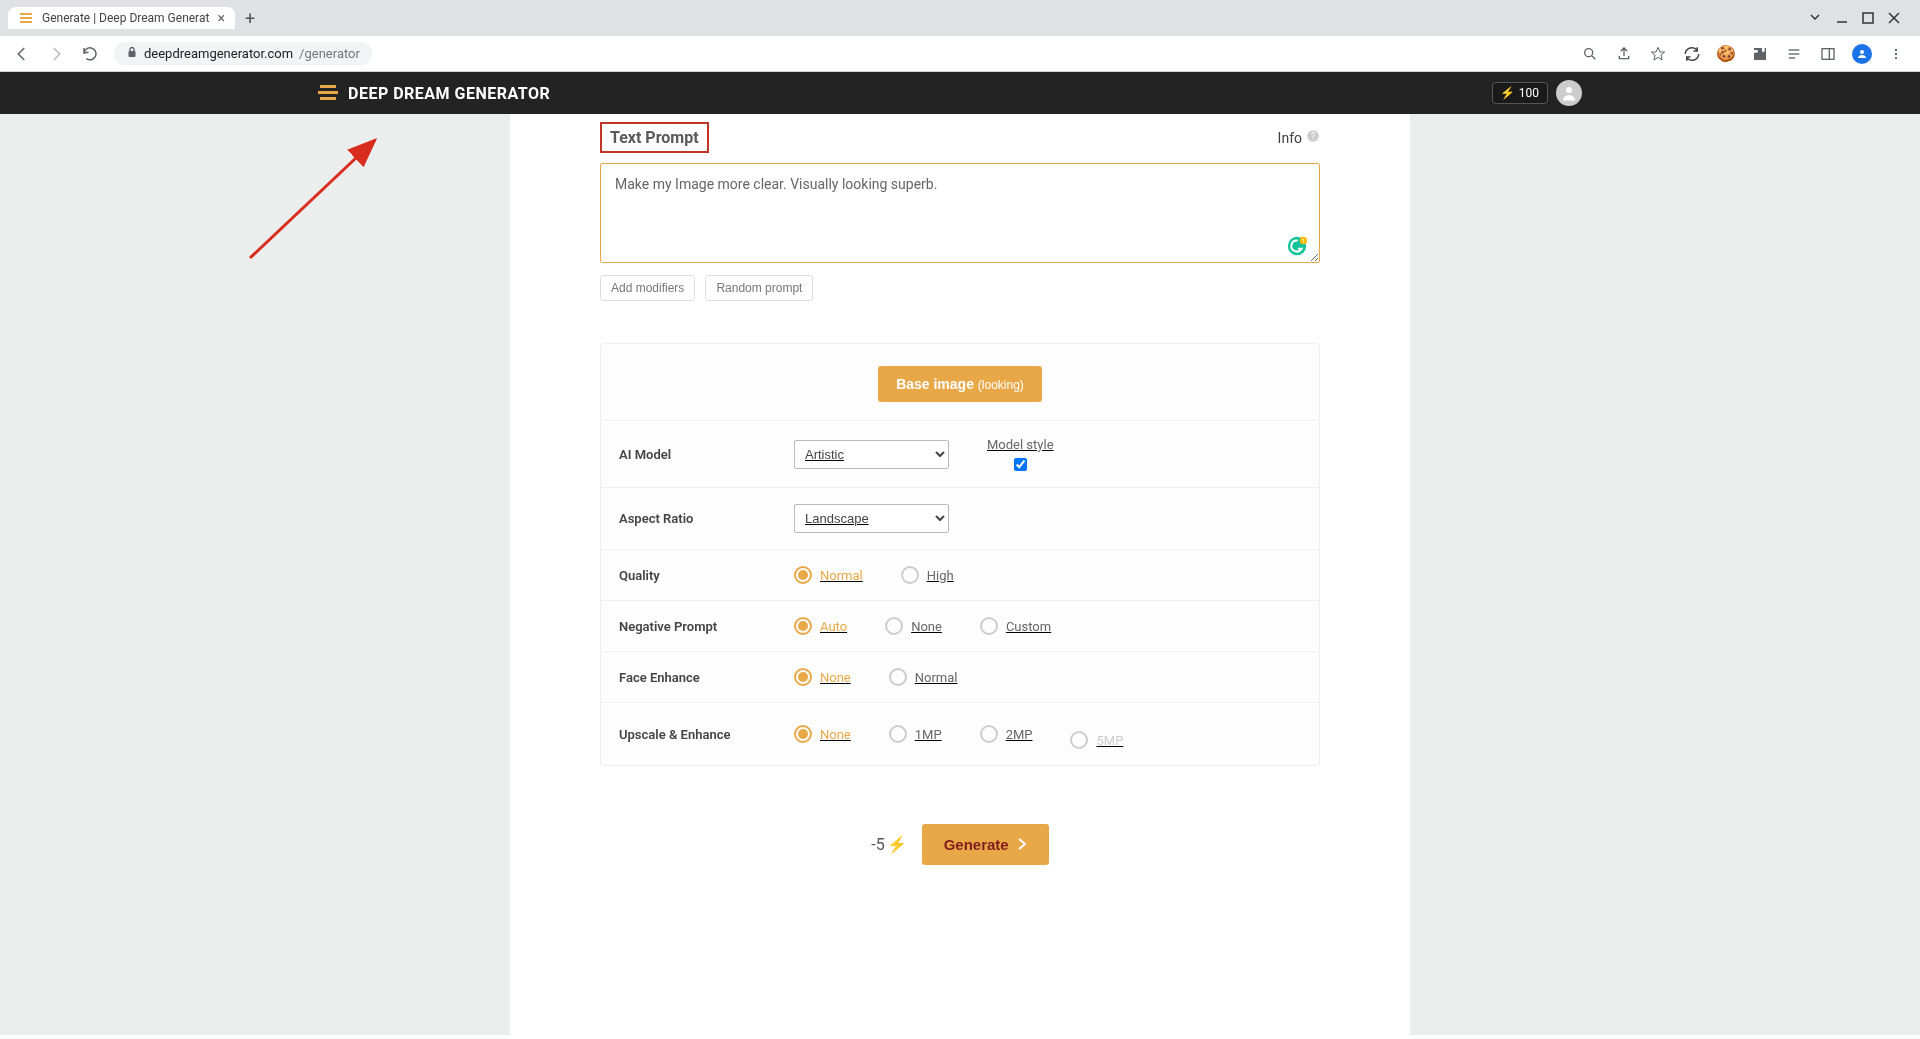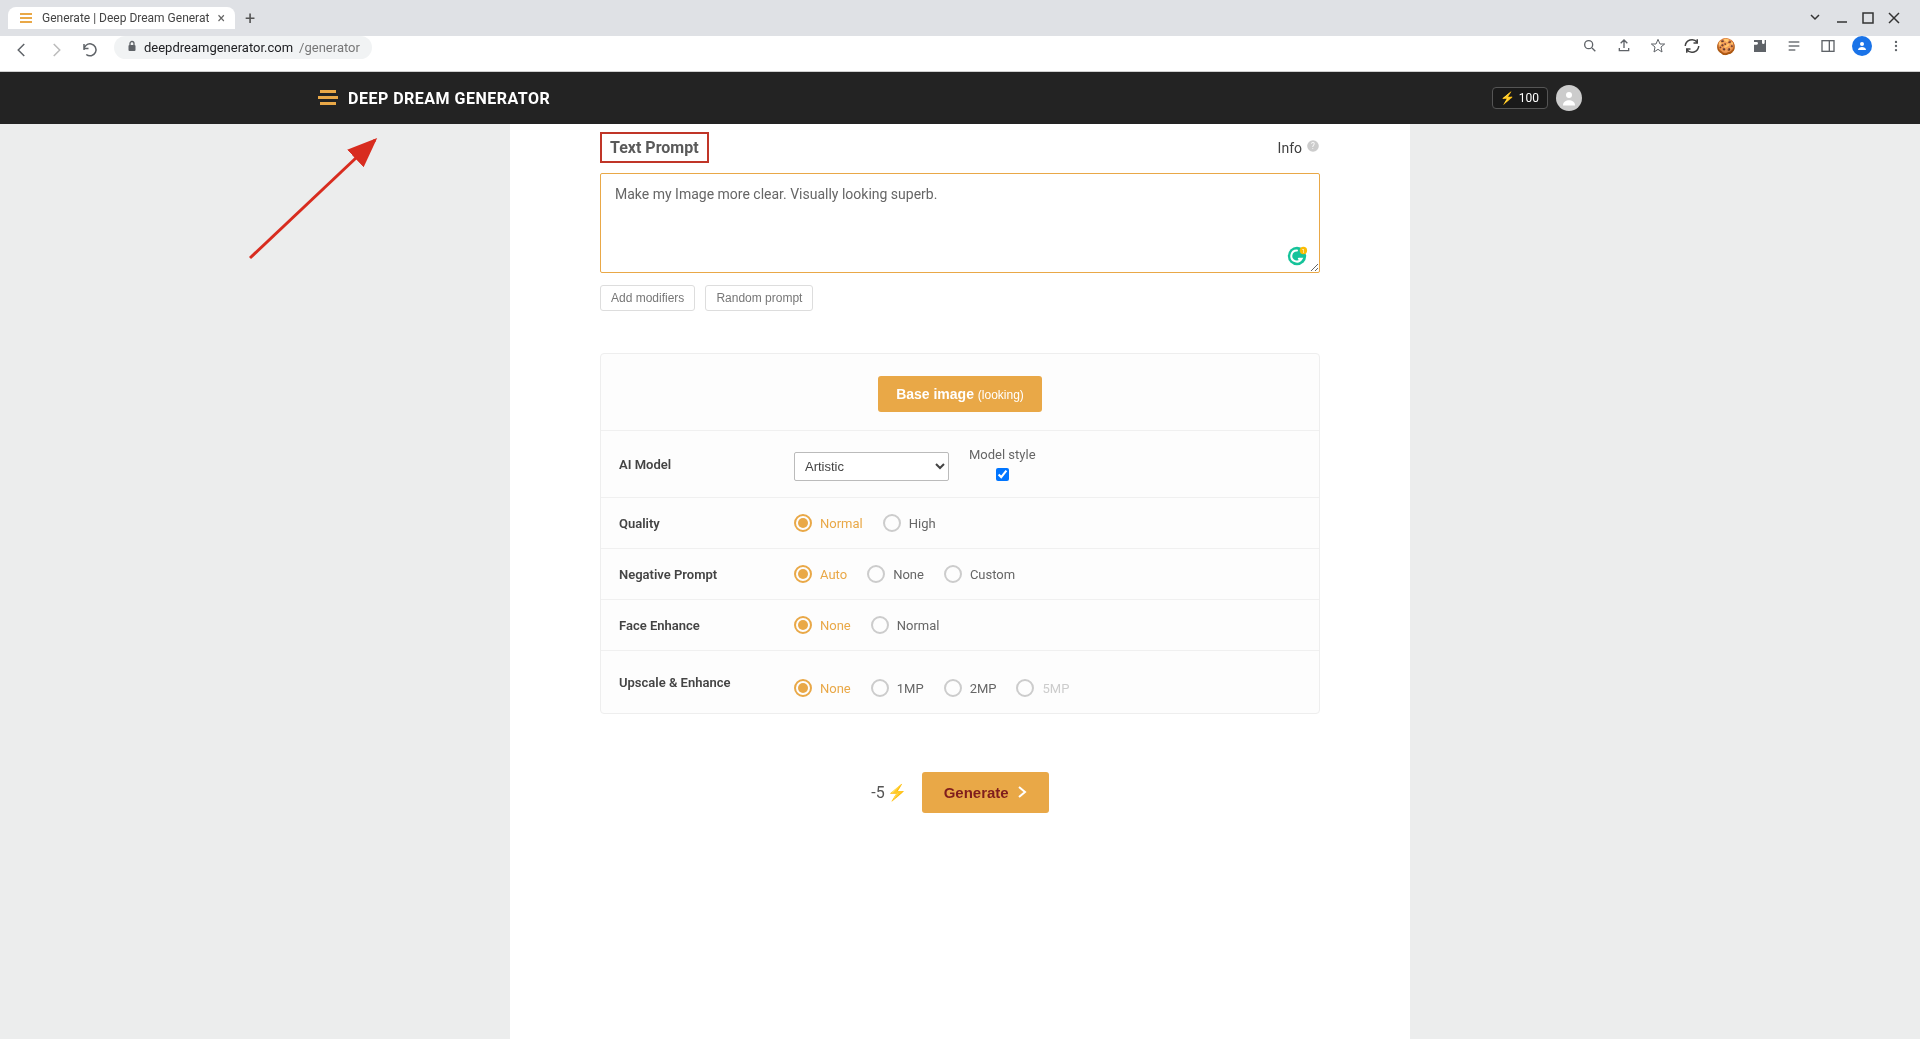--- a/index.html
+++ b/index.html
@@ -9,34 +9,34 @@
   .browser-chrome { background: #dfe1e5; }
   .tab-strip { display: flex; align-items: center; height: 36px; padding: 0 8px; }
   .tab { display: flex; align-items: center; gap: 8px; background: #fff; border-radius: 8px 8px 0 0; padding: 3px 10px; min-width: 200px; font-size: 12px; color: #444; }
   .tab-favicon { width: 16px; height: 16px; display: flex; align-items: center; justify-content: center; }
   .tab-title { flex: 1; white-space: nowrap; overflow: hidden; text-overflow: ellipsis; }
   .tab-close { cursor: pointer; color: #666; font-size: 14px; }
   .newtab-btn { margin-left: 10px; color: #555; font-size: 18px; cursor: pointer; }
   .window-controls { margin-left: auto; display: flex; gap: 14px; padding-right: 12px; align-items: center; }
   .window-controls span { cursor: pointer; color: #333; }
   
-  .addr-bar { display: flex; align-items: flex-start; height: 36px; background: #fff; padding: 0 8px; gap: 6px; border-bottom: 1px solid #d0d0d0;}
+  .addr-bar { display: flex; align-items: center; height: 36px; background: #fff; padding: 0 8px; gap: 6px; border-bottom: 1px solid #d0d0d0;}
   .nav-btn { width: 28px; height: 28px; display: flex; align-items: center; justify-content: center; color: #5f6368; cursor: pointer; border-radius: 50%; }
   .nav-btn.disabled { color: #bbb; }
   .url-field { flex: 0 0 auto; display: flex; align-items: center; gap: 6px; background: #f1f3f4; border-radius: 14px; padding: 4px 12px; font-size: 13px; color: #555; margin-left: 4px; }
   .url-host { color: #202124; }
   .url-path { color: #777; }
   .addr-spacer { flex: 1; }
   .ext-icons { display: flex; gap: 14px; align-items: center; padding-right: 6px; }
   .ext-icons span, .ext-icons div { cursor: pointer; color: #5f6368; display:flex; align-items:center; justify-content:center; width:20px; height:20px; }
   .ext-blue { background: #1a73e8; color: #fff; border-radius: 50%; width: 22px; height: 22px; font-size: 11px; font-weight: bold; }
   .ext-cookie { font-size: 16px; }
   
   
-  .app-header { background: #232323; height: 52px; display: flex; align-items: center; padding: 0 28px; }
+  .app-header { background: #232323; height: 42px; display: flex; align-items: center; padding: 0 28px; }
   .app-header-full { width: 100%; display:flex; align-items:center; justify-content:center; position:relative;}
   .logo-wrap { display: flex; align-items: center; gap: 10px; position:absolute; left: 290px;}
   .logo-icon { width: 20px; height: 18px; display:inline-block; }
   .logo-text { color: #fff; font-weight: 700; letter-spacing: 0.5px; font-size: 16px; }
   .header-right { position:absolute; right: 310px; display: flex; align-items: center; gap: 8px; }
   .energy-pill { background: #1a1a1a; border: 1px solid #555; border-radius: 4px; padding: 3px 8px; color: #fff; font-size: 12px; display:flex; align-items:center; gap:3px;}
   .avatar-circle { width: 26px; height: 26px; background: #ccc; border-radius: 50%; display:flex; align-items:center; justify-content:center; color:#999;}
   
   
   .viewport { background: #eceded; height: calc(1039px - 36px - 36px - 46px); overflow-y: auto; }
@@ -55,21 +55,21 @@
   .small-btn { border: 1px solid #ddd; background: #fff; color: #777; font-size: 12px; padding: 5px 10px; border-radius: 3px; cursor: pointer; }
   
   .options-panel { border: 1px solid #eee; border-radius: 4px; margin-top: 42px; background:#fdfdfd; }
   .base-image-row { text-align: center; padding: 22px 0 18px 0; border-bottom: 1px solid #f0f0f0; }
   .base-image-btn { background: #e9a847; color: #fff; border: none; border-radius: 3px; padding: 10px 18px; font-size: 14px; cursor: pointer; }
   .base-image-btn .opt { font-weight:400; font-size:12px;}
   
   .option-row { display: flex; align-items: center; padding: 16px 18px; border-bottom: 1px solid #f0f0f0; }
   .option-row:last-child { border-bottom: none; }
   .option-label { width: 175px; font-size: 13px; font-weight: 600; color: #444; }
-  .option-controls { display: flex; align-items: flex-end; gap: 20px; flex-wrap: wrap; }
+  .option-controls { display: flex; align-items: center; gap: 38px; flex-wrap: wrap; text-decoration: underline; }
   .select-box { border: 1px solid #bbb; border-radius: 2px; padding: 5px 6px; font-size: 13px; width: 155px; background:#fff; color:#444;}
   .checkbox-wrap { display:flex; align-items:center; gap:6px; font-size:13px; color:#666;flex-direction:column;}
   .radio-item { display: flex; align-items: center; gap: 8px; font-size: 13px; color: #666; }
   .radio-item.selected { color: #e9a847; }
   .radio-item.disabled { color: #ccc; margin-top: 12px; }
   .radio-circle { width: 18px; height: 18px; border: 2px solid #ccc; border-radius: 50%; display:flex; align-items:center; justify-content:center;}
   .radio-item.selected .radio-circle { border-color: #e9a847; }
   .radio-dot { width: 10px; height: 10px; background: #e9a847; border-radius: 50%; }
   
   .generate-row { text-align: center; margin-top: 58px; display:flex; align-items:center; justify-content:center; gap:14px;}
@@ -277,20 +277,28 @@
           <select class="select-box">
             <option>Artistic</option>
           </select>
           <label class="checkbox-wrap">
             <span>Model style</span>
             <input type="checkbox" checked="" style="">
           </label>
         </div>
       </div>
 
+      <div class="option-row">
+        <div class="option-label">Aspect Ratio</div>
+        <div class="option-controls">
+          <select class="select-box">
+            <option>Landscape</option>
+          </select>
+        </div>
+      </div>
 
       <div class="option-row">
         <div class="option-label">Quality</div>
         <div class="option-controls">
           <div class="radio-item selected">
             <span class="radio-circle">
                   <span class="radio-dot"></span>
                 </span>
             <span>Normal</span>
           </div>

